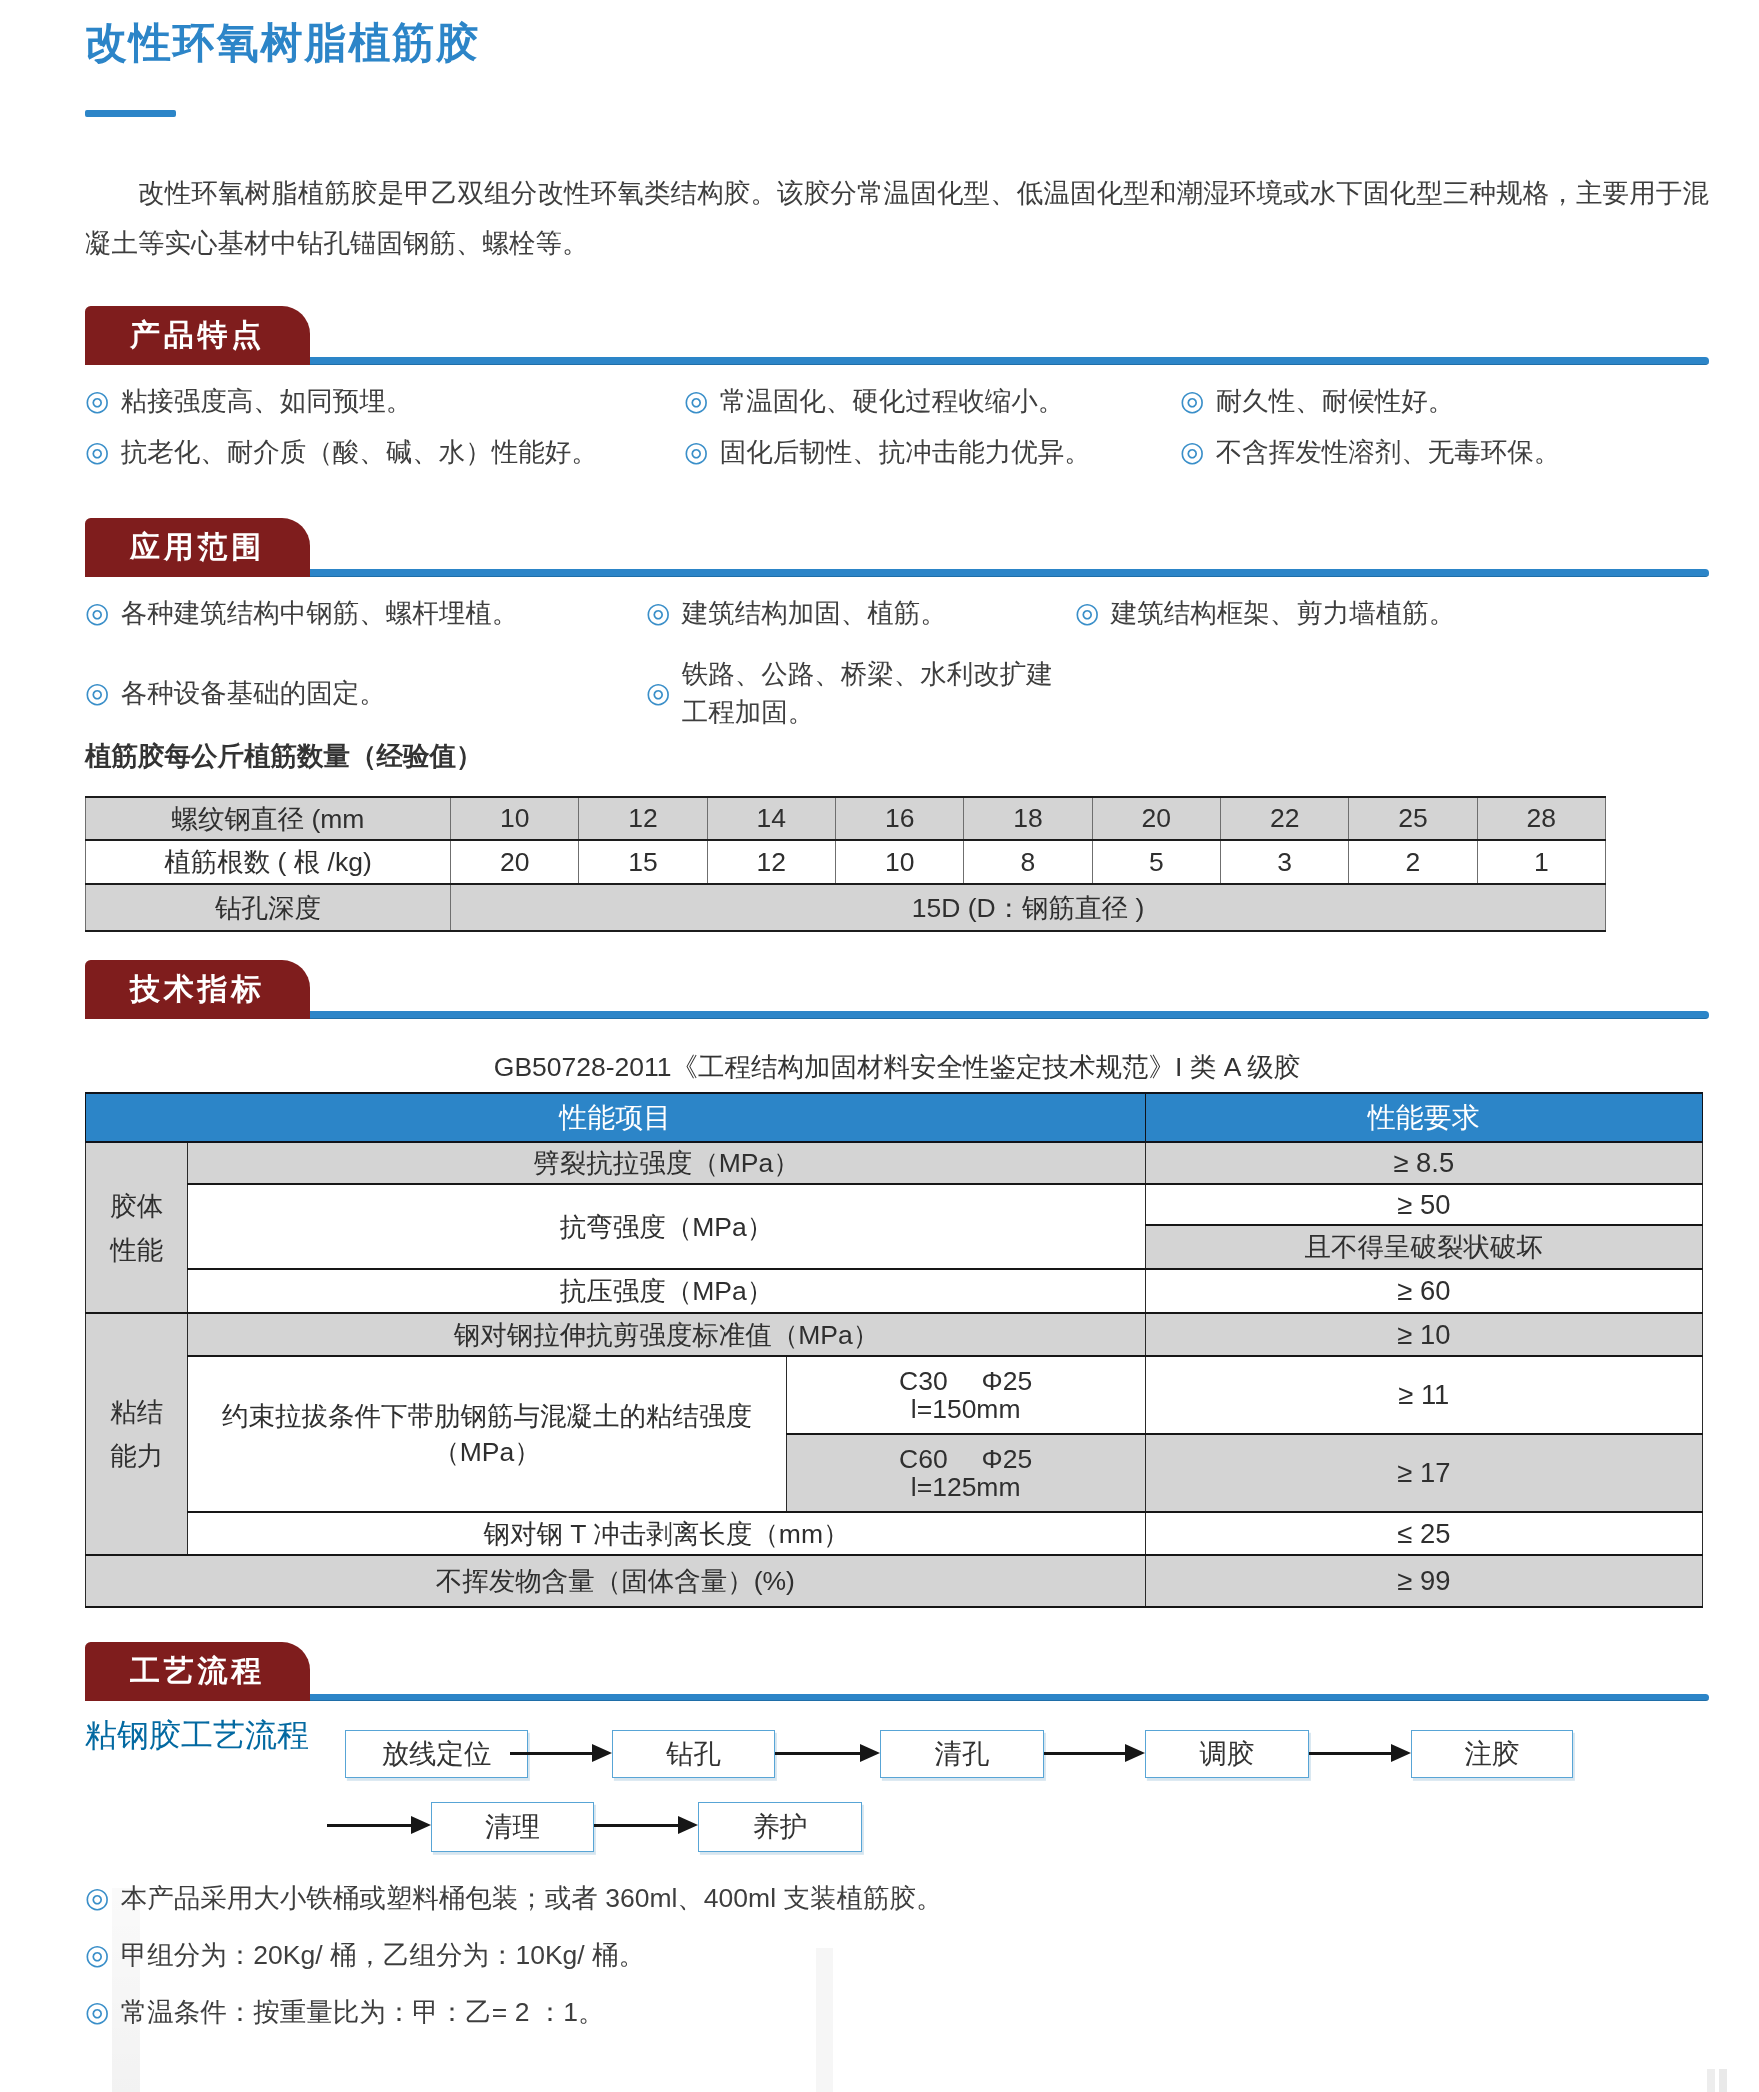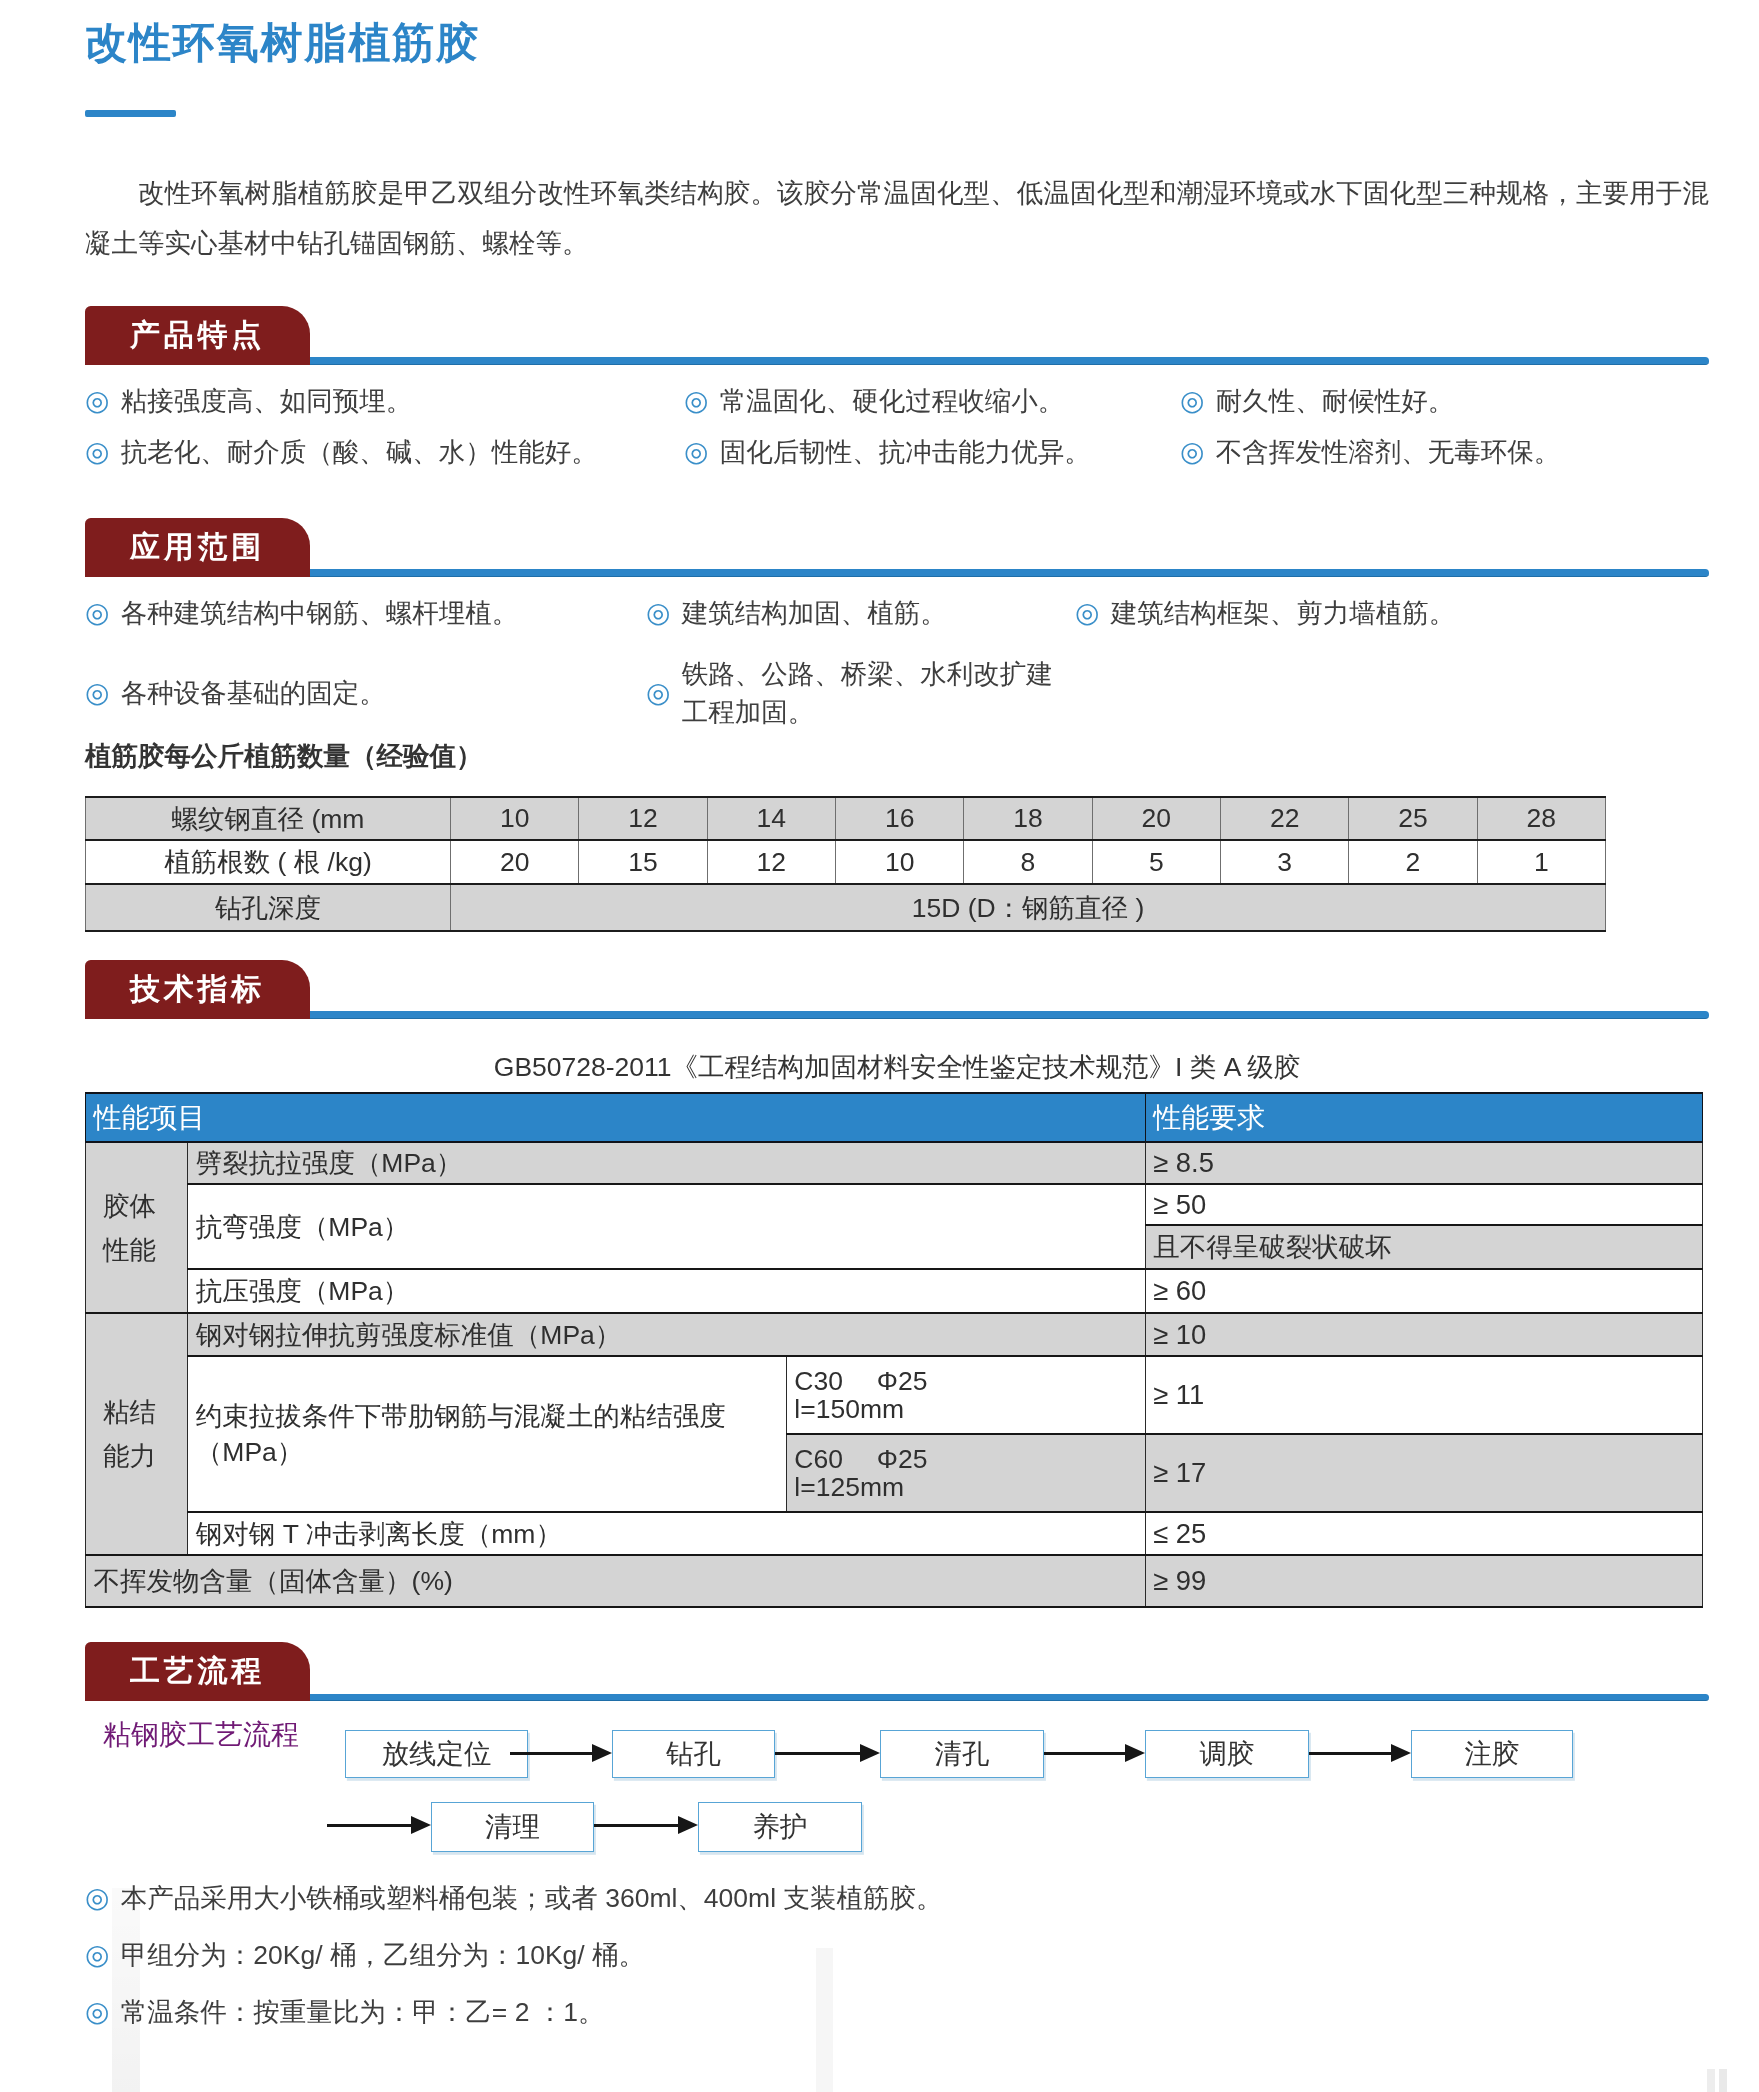--- a/index.html
+++ b/index.html
@@ -37,29 +37,29 @@
   .t1{width:1521px;margin-top:24px;table-layout:fixed;}
   .t1 td{border:1.9px solid #6f6f6f;border-top:2.8px solid #1c1c1c;border-bottom:2.8px solid #1c1c1c;
          text-align:center;font-size:26.5px;color:#2f2f2f;padding:0;}
   .t1 .lbl{width:364px;}
   .gray{background:#d4d4d4;}
 
   
   .std-note{margin-top:32px;text-align:center;font-size:26.5px;color:#333;line-height:32px;}
   .t2{width:1618px;margin-top:9.5px;table-layout:fixed;}
   .t2 td{border:1.9px solid #2a2a2a;border-top:2.8px solid #161616;border-bottom:2.8px solid #161616;
-         text-align:left;font-size:26.5px;color:#2f2f2f;padding:1.9px 7.6px;}
+         text-align:center;font-size:26.5px;color:#2f2f2f;padding:1.9px 7.6px;}
   .t2 .thead td{background:#2c85c8;color:#ffffff;font-size:28px;border-color:#10131a;}
   .t2 .grp{background:#d4d4d4;line-height:44px;padding:1.9px 17px;}
   .t2 .req{font-size:27.4px;}
   .pre{white-space:pre-line;line-height:28px;}
 
   
   .flow-wrap{position:relative;margin-top:17px;height:142px;}
-  .flow-subtitle{position:absolute;left:18px;top:0;font-size:28px;color:#701a75;line-height:34px;}
+  .flow-subtitle{position:absolute;left:0;top:0;font-size:32px;color:#0369a1;line-height:34px;}
   .fbox{position:absolute;height:46px;background:#fff;border:1.9px solid #58a5d6;
         display:flex;align-items:center;justify-content:center;font-size:27.4px;color:#333;
         box-shadow:1.9px 2.8px 0 rgba(90,150,190,0.25);}
   .arrow{position:absolute;height:2.8px;background:#161616;}
   .arrow::after{content:"";position:absolute;right:-20px;top:-8.5px;width:0;height:0;
         border-left:20px solid #161616;border-top:9.5px solid transparent;border-bottom:9.5px solid transparent;}
 
   
   .wm-a{position:absolute;left:112px;top:1888px;width:28px;height:204px;background:linear-gradient(to bottom,rgba(0,0,0,0.02),rgba(0,0,0,0.05));}
   .wm-b{position:absolute;left:816px;top:1948px;width:17px;height:145px;background:rgba(0,0,0,0.035);}

